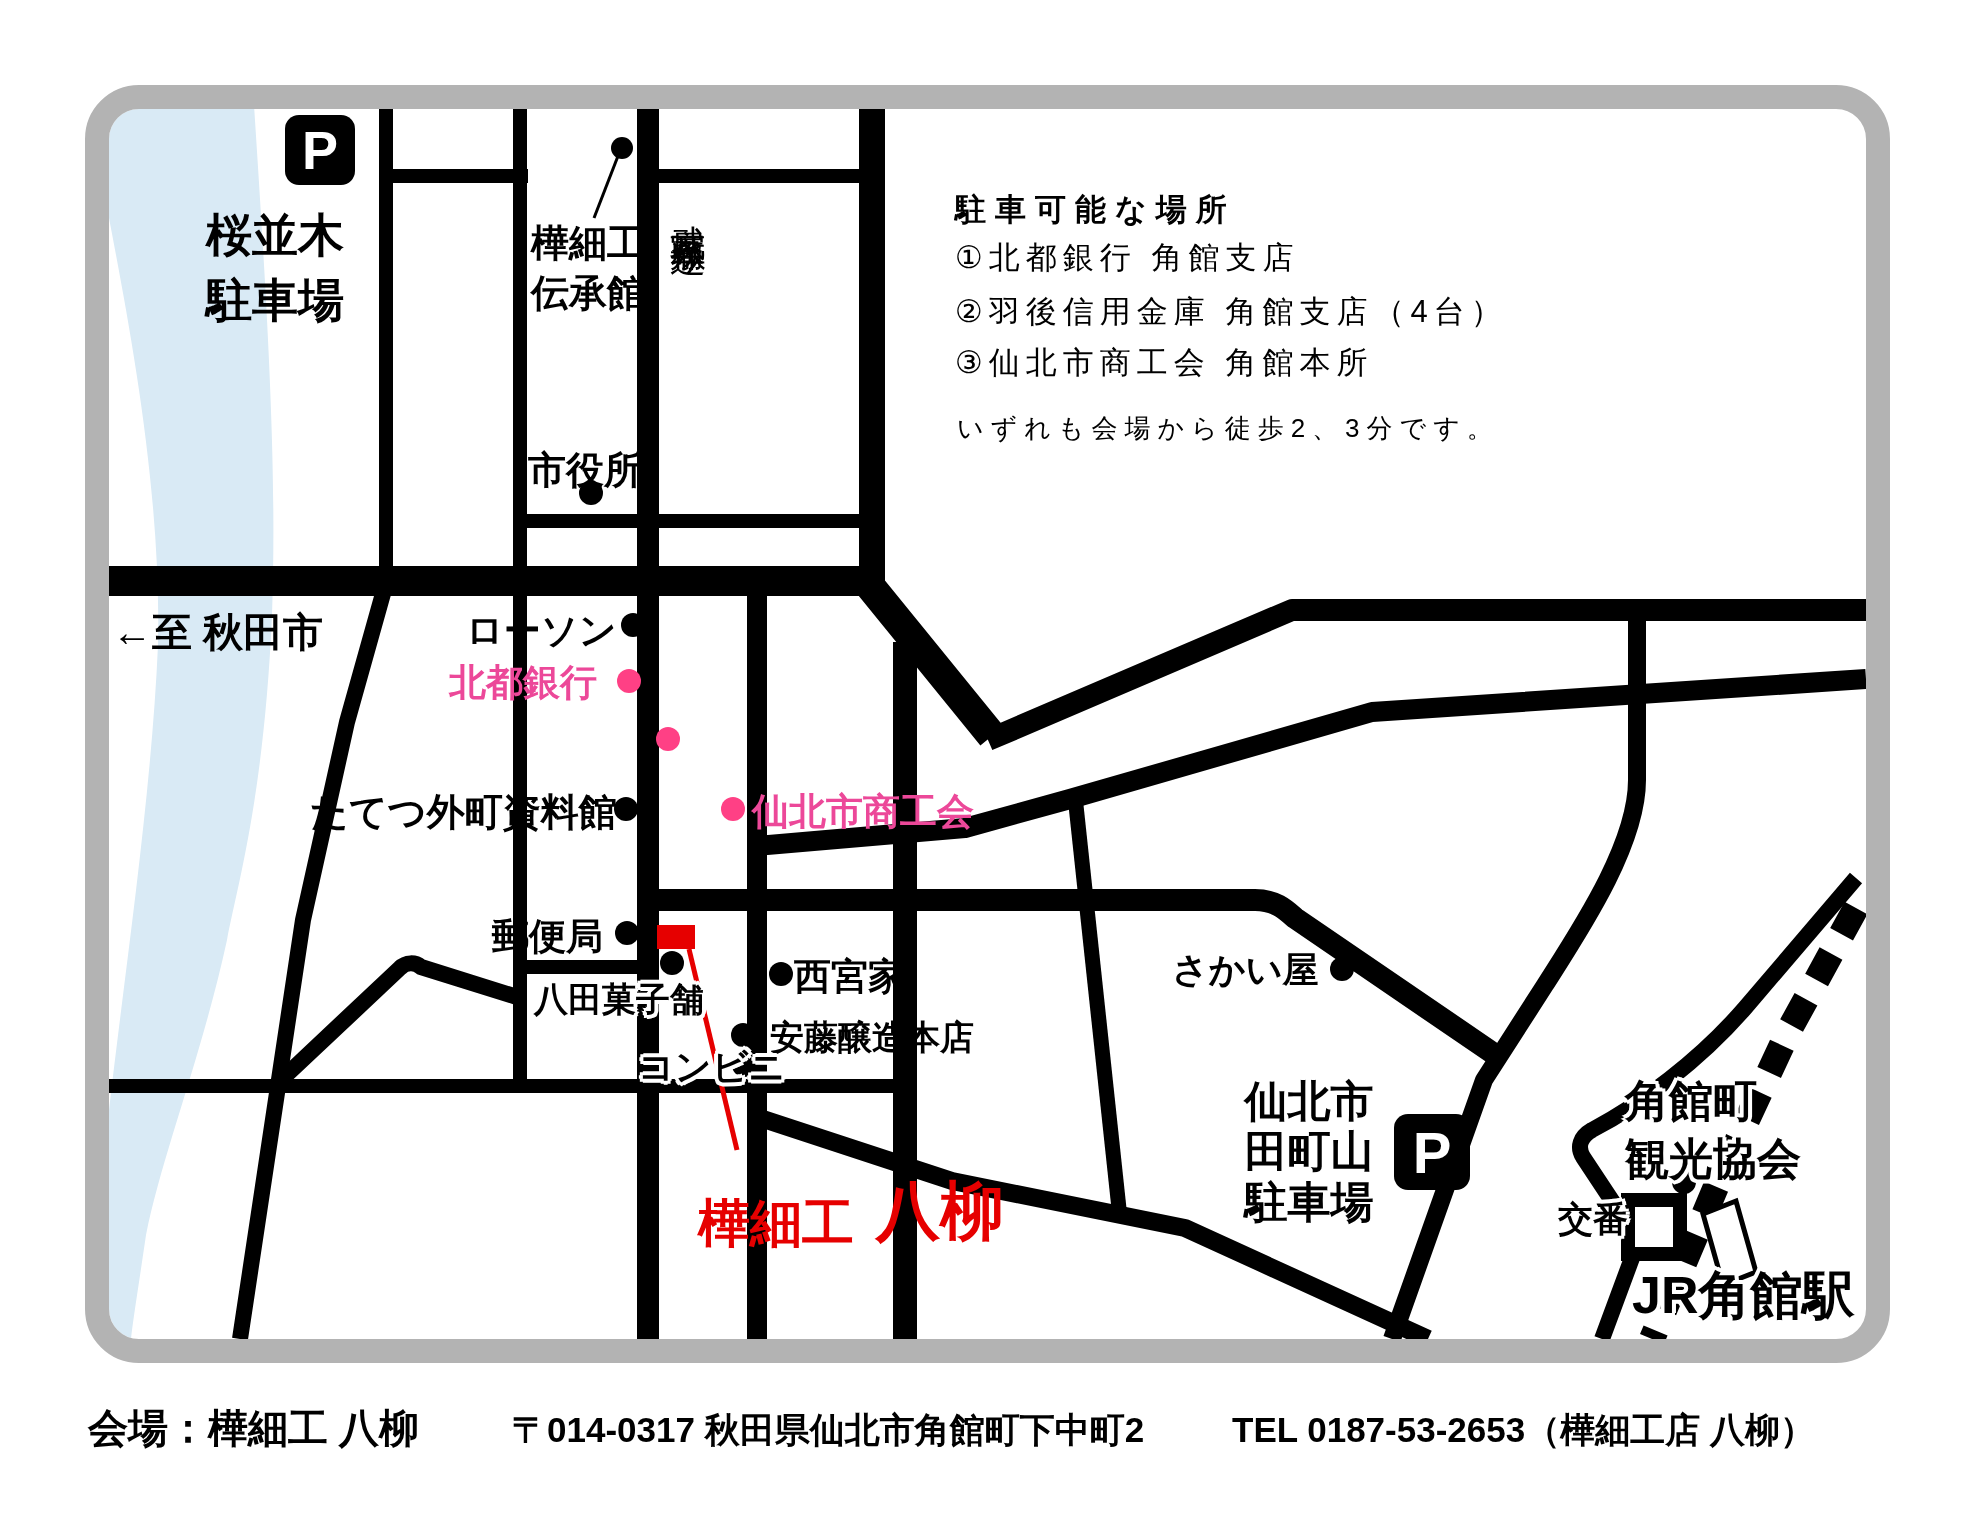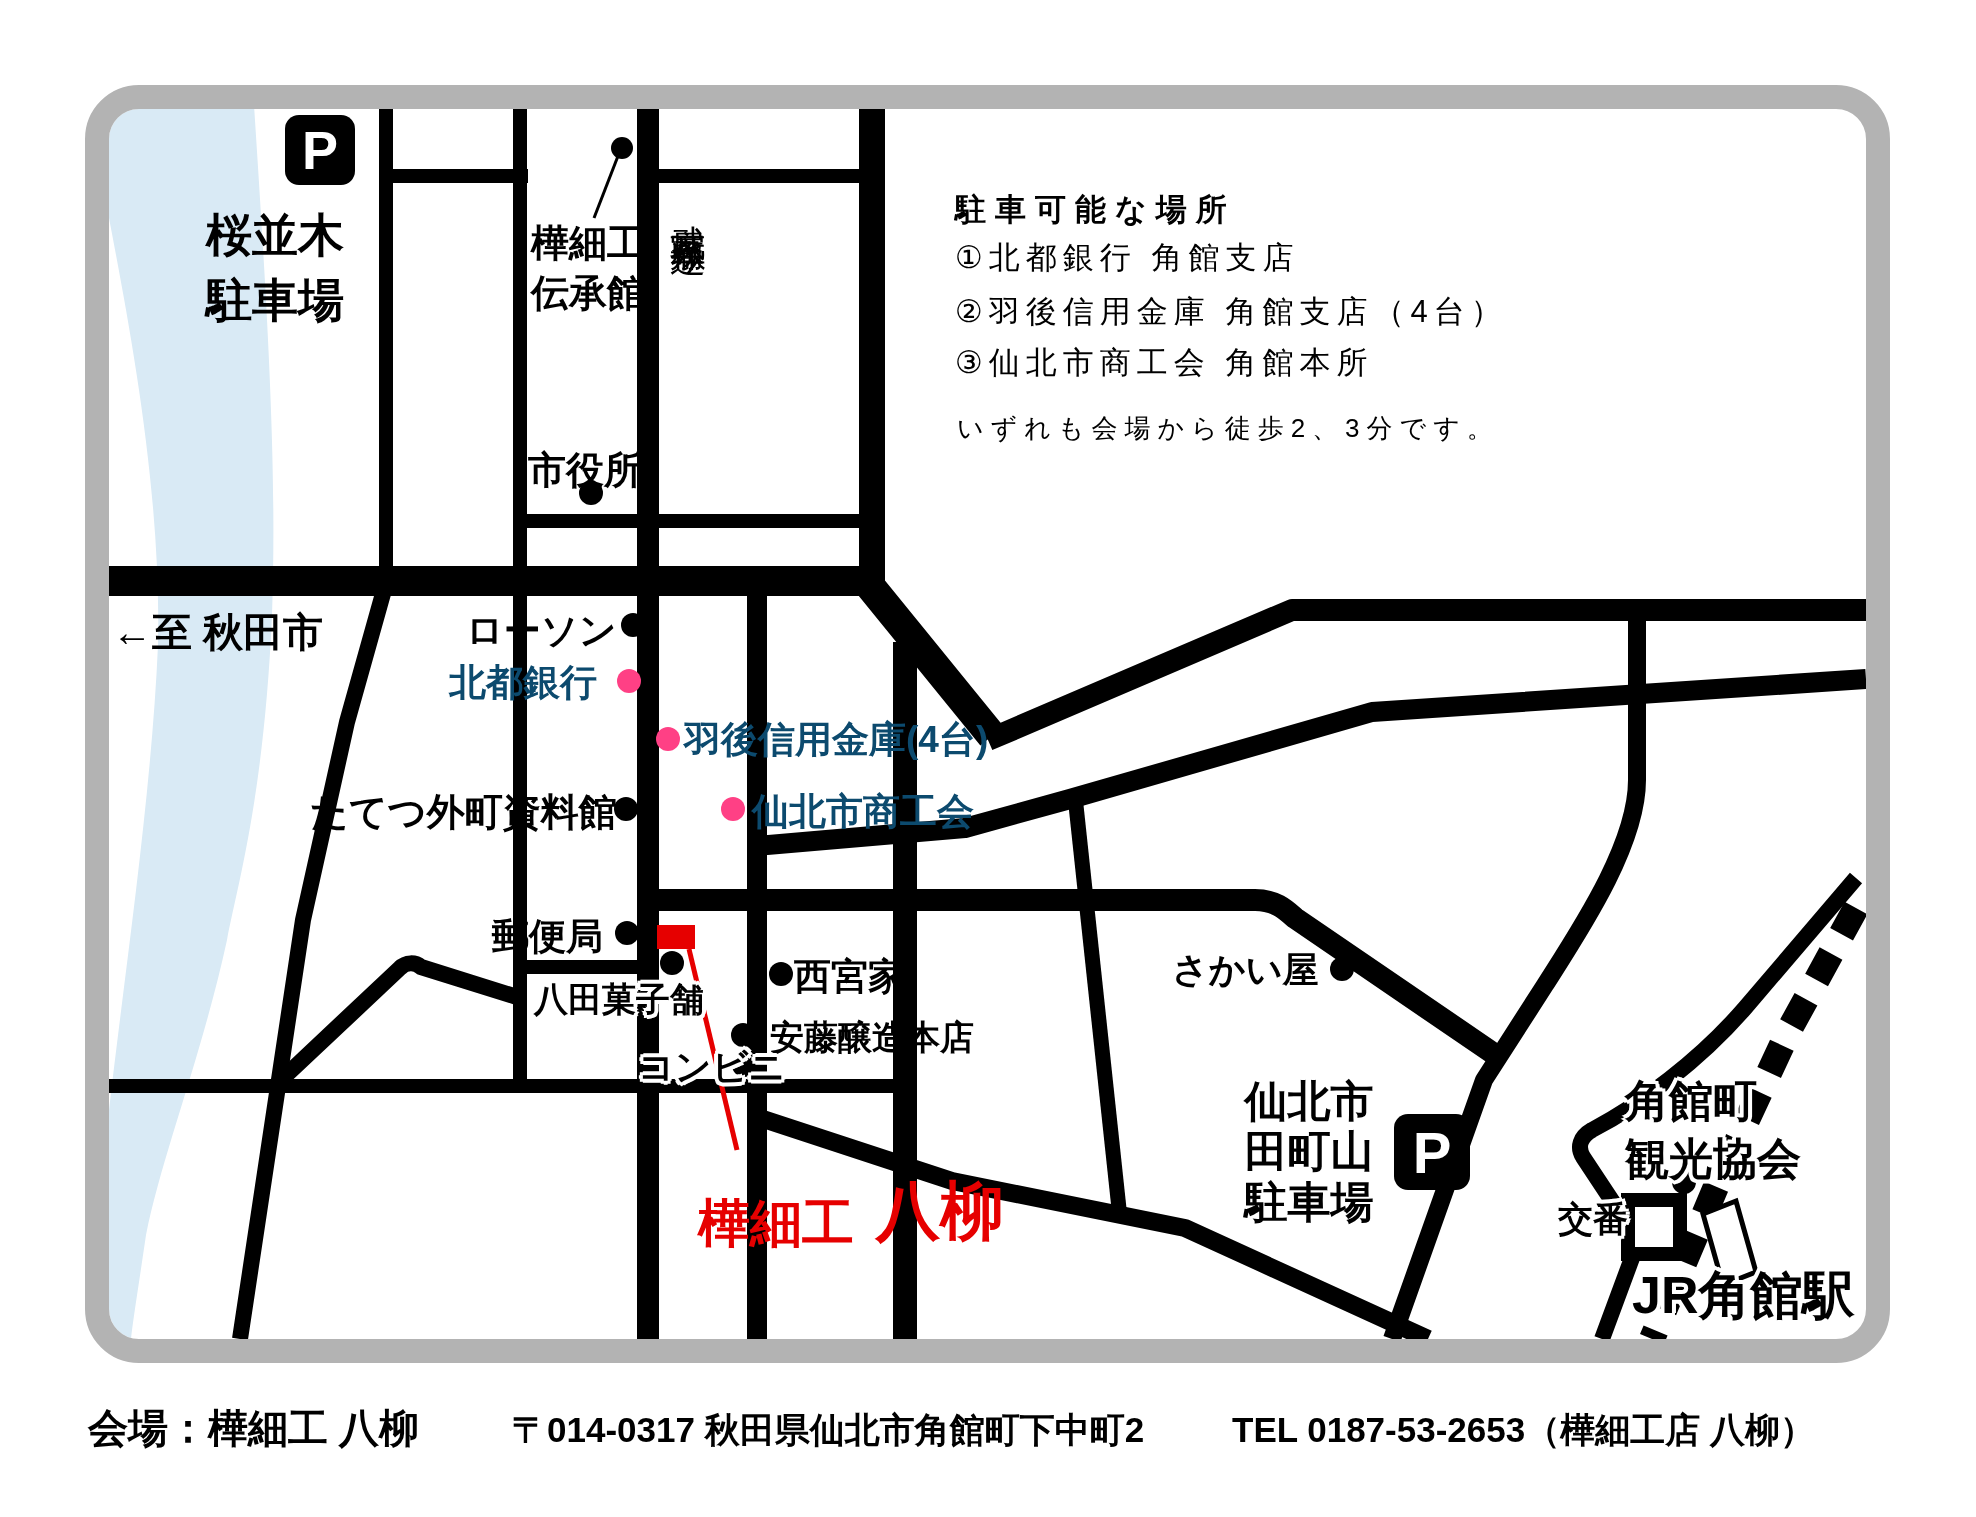--- a/index.html
+++ b/index.html
@@ -1,20 +1,20 @@
 <!DOCTYPE html>
 <html><head>
 <meta charset="utf-8">
 <style>
   html,body{margin:0;padding:0;background:#fff;}
   #stage{position:relative;width:1976px;height:1517px;background:#fff;overflow:hidden;
          font-family:"Liberation Sans","DejaVu Sans",sans-serif;}
   #roadmap{position:absolute;left:0;top:0;}
   .lbl{position:absolute;color:#000;font-weight:bold;white-space:nowrap;line-height:1.3;}
-  .pink{color:#0c4a6e;}
+  .pink{color:#ec4899;}
   .red{color:#e60000;}
   .ctr{text-align:center;}
   .vtext{writing-mode:vertical-rl;font-family:"Liberation Serif","DejaVu Serif",serif;
          font-weight:normal;letter-spacing:4px;}
   .picon{position:absolute;background:#000;color:#fff;border-radius:14px;
          display:flex;align-items:center;justify-content:center;font-weight:bold;}
   .dot{position:absolute;border-radius:50%;background:#000;}
   .dot.pinkdot{background:#ff4085;}
   .halo{text-shadow:-4px 0 0 #fff,4px 0 0 #fff,0 -4px 0 #fff,0 4px 0 #fff,
         -3px -3px 0 #fff,3px 3px 0 #fff,-3px 3px 0 #fff,3px -3px 0 #fff;margin-left:40px;}
@@ -114,21 +114,20 @@
   <div class="lbl pk" style="left:955px;top:292px;font-size:31px;font-weight:normal;">②羽後信用金庫 角館支店（4台）</div>
   <div class="lbl pk" style="left:955px;top:343px;font-size:31px;font-weight:normal;">③仙北市商工会 角館本所</div>
   <div class="lbl note" style="left:957px;top:412px;font-size:26px;">いずれも会場から徒歩2、3分です。</div>
 
   <div class="lbl" style="left:112px;top:606px;font-size:40px;">←至 秋田市</div>
 
   <div class="lbl" style="left:466px;top:607px;font-size:37px;">ローソン</div>
 
   <div class="lbl pink" style="left:449px;top:659px;font-size:37px;">北都銀行</div>
 
-  <div class="lbl pink" style="left:684px;top:716px;font-size:37px;">羽後信用金庫(4台)</div>
 
   <div class="lbl pink" style="left:752px;top:788px;font-size:37px;">仙北市商工会</div>
 
   <div class="lbl" style="left:310px;top:788px;font-size:38px;">たてつ外町資料館</div>
 
   <div class="lbl" style="left:492px;top:913px;font-size:37px;">郵便局</div>
 
   <div class="lbl halo" style="left:494px;top:977px;font-size:34px;">八田菓子舗</div>
 
   <div class="lbl" style="left:794px;top:953px;font-size:37px;">西宮家</div>

